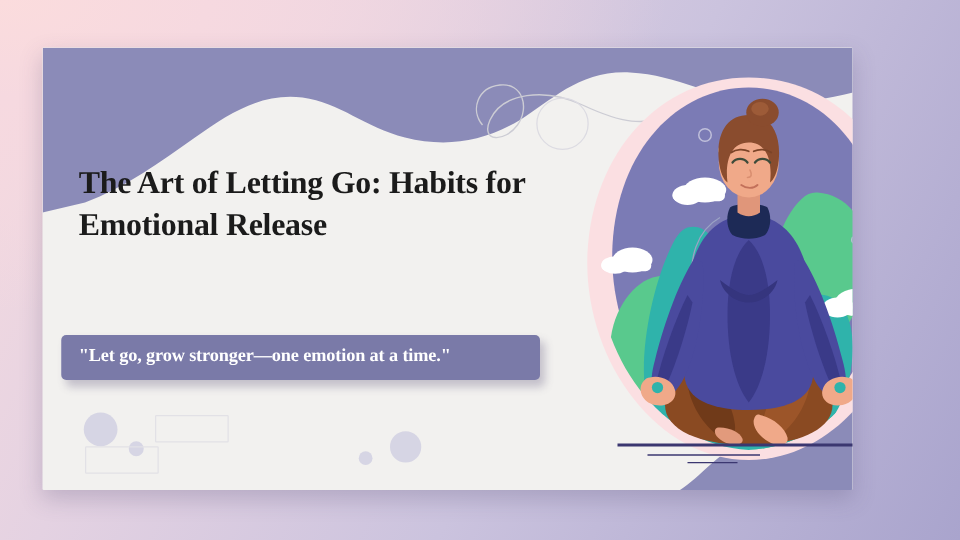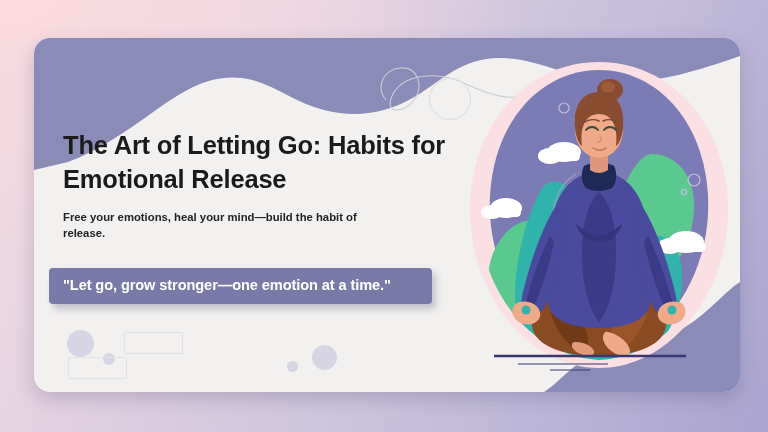--- a/index.html
+++ b/index.html
@@ -13,24 +13,25 @@
   
   .backdrop{
     position:absolute;inset:0;
     background:
       radial-gradient(120% 100% at 0% 0%, #fbdcdd 0%, #f6d9e0 18%, rgba(246,217,224,0) 58%),
       linear-gradient(118deg, #f7dbdf 0%, #e4d2e2 26%, #cbc3de 58%, #a9a4cd 100%);
   }
 
   
   .card{
-    position:absolute;left:34px;top:38px;width:706px;height:354px;
-    border-radius:16px;overflow:hidden;
+    position:absolute;left:34px;top:38px;width:648px;height:354px;
+    border-radius:1px;overflow:hidden;
     background:#f2f1ef;
     box-shadow:0 7px 18px rgba(80,70,110,.25);
+    font-family:Liberation Serif, serif;
   }
   .card-wave-top{
     position:absolute;left:0;top:0;width:100%;height:140px;
     overflow:hidden;pointer-events:none;
   }
   .card-wave-bottom{
     position:absolute;left:0;bottom:0;width:100%;height:110px;
     overflow:hidden;pointer-events:none;
   }
   .card svg{display:block;}
@@ -97,21 +98,20 @@
     </div>
 
     <svg class="squiggle" viewBox="0 0 180 90">
       <path d="M12,52 C2,40 8,22 26,20 C44,18 50,38 40,52 C30,66 10,66 18,48
                C28,26 62,22 92,36 C120,49 140,56 178,40" fill="none" stroke="#ccccd4" stroke-width="1.1"></path>
     </svg>
     <div class="ring"></div>
 
     <div class="title">The Art of Letting Go: Habits for Emotional Release</div>
 
-    <div class="subtitle">Free your emotions, heal your mind—build the habit of release.</div>
 
     <div class="quote-banner">
       <div class="quote-text">"Let go, grow stronger—one emotion at a time."</div>
     </div>
 
     <div class="deco deco-circle" style="left:33px;top:292px;width:27px;height:27px;"></div>
     <div class="deco deco-circle" style="left:69px;top:315px;width:12px;height:12px;"></div>
     <div class="deco deco-rect" style="left:90px;top:294px;width:57px;height:20px;"></div>
     <div class="deco deco-rect" style="left:34px;top:319px;width:57px;height:20px;"></div>
     <div class="deco deco-circle" style="left:253px;top:323px;width:11px;height:11px;"></div>

